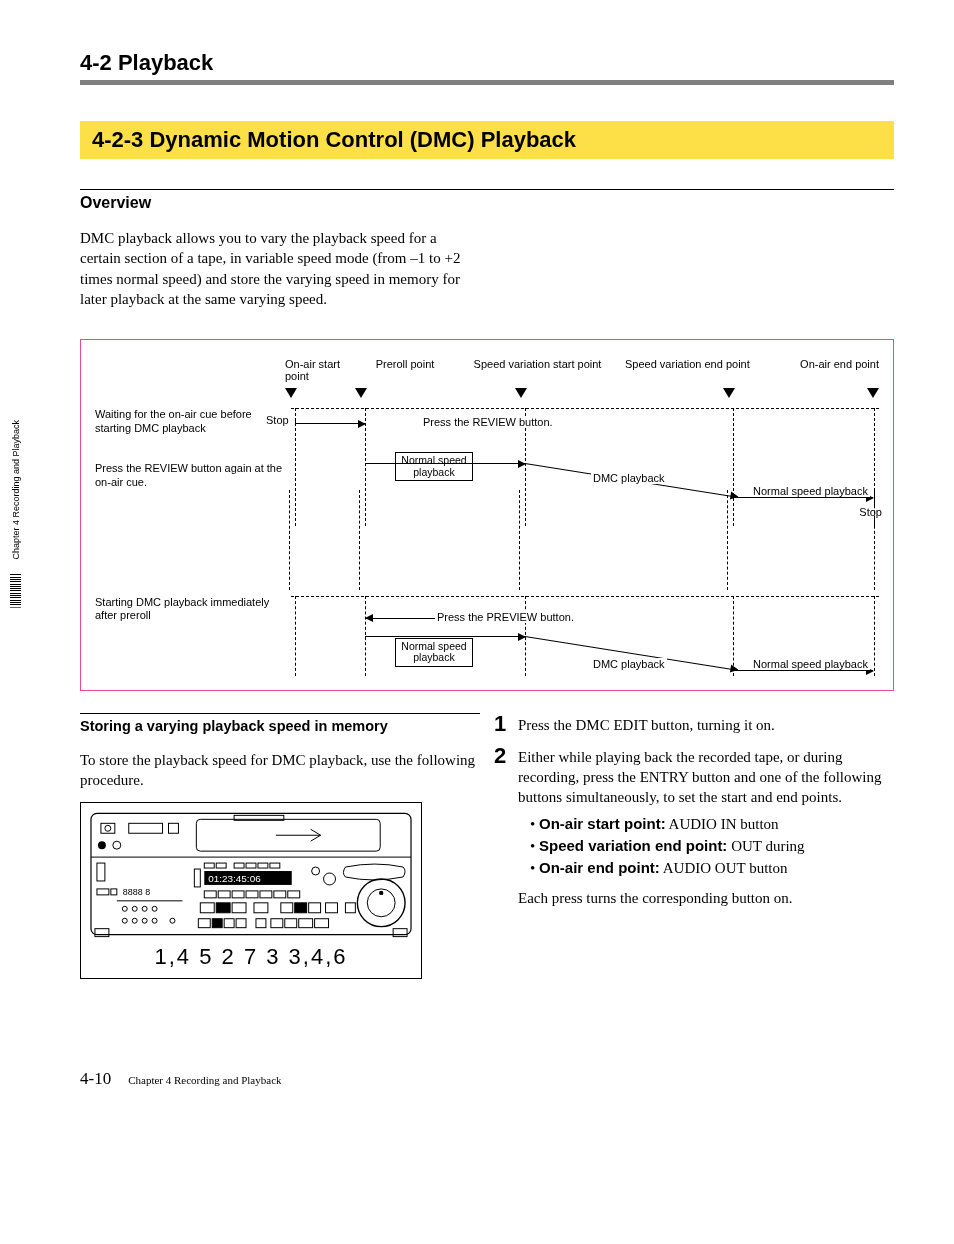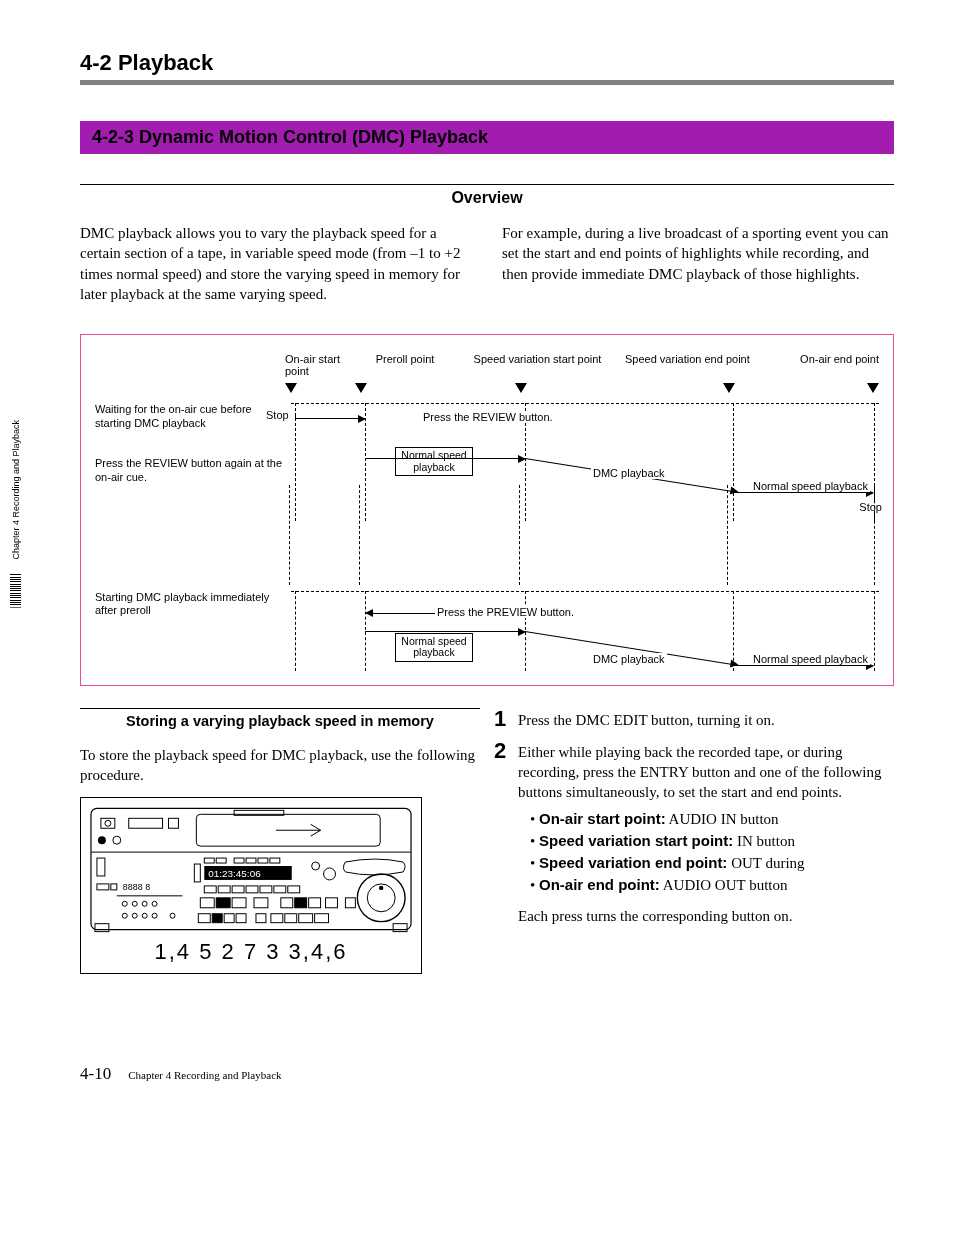--- a/index.html
+++ b/index.html
@@ -22,38 +22,37 @@
     font-size: 22px;
     margin: 0 0 4px 0;
   }
   .thick-rule {
     border: none;
     background: #808080;
     height: 5px;
     margin: 0 0 36px 0;
   }
   .section-bar {
-    background: #a21caf;
+    background: #fde047;
     font-family: Arial, Helvetica, sans-serif;
     font-weight: bold;
-    font-size: 18px;
+    font-size: 22px;
     padding: 6px 12px;
     margin-bottom: 30px;
   }
   .top-rule {
     border: none;
     border-top: 1px solid #000;
     margin: 0 0 4px 0;
   }
   .subhead {
     font-family: Arial, Helvetica, sans-serif;
     font-weight: bold;
     font-size: 16px;
     margin: 0 0 16px 0;
-    text-align: center;
   }
   .two-col {
     display: flex;
     gap: 30px;
     margin-bottom: 18px;
   }
   .col { flex: 1; }
   p { margin: 0 0 12px 0; line-height: 1.35; }
   .diagram-box {
     border: 1px solid #ec4899;
@@ -184,21 +183,20 @@
   </div>
 
   <hr class="top-rule">
   <h2 class="subhead">Overview</h2>
 
   <div class="two-col">
     <div class="col">
       <p>DMC playback allows you to vary the playback speed for a certain section of a tape, in variable speed mode (from –1 to +2 times normal speed) and store the varying speed in memory for later playback at the same varying speed.</p>
     </div>
     <div class="col">
-      <p>For example, during a live broadcast of a sporting event you can set the start and end points of highlights while recording, and then provide immediate DMC playback of those highlights.</p>
     </div>
   </div>
 </div>
 
 <div class="diagram-box">
 
   <div class="pointer-row">
     <div class="pointer-left"></div>
     <div class="pointer-cell" style="width:75px; text-align:left;"><span>On-air start point</span></div>
     <div class="pointer-cell" style="width:90px"><span>Preroll point</span></div>
@@ -391,21 +389,20 @@
     <div class="step-row">
       <div class="step-num">1</div>
       <div class="step-text">Press the DMC EDIT button, turning it on.</div>
     </div>
     <div class="step-row">
       <div class="step-num">2</div>
       <div class="step-text">
         <span>Either while playing back the recorded tape, or during recording, press the ENTRY button and one of the following buttons simultaneously, to set the start and end points.</span>
         <ul class="bullets">
           <li><span class="bold-sans">On-air start point:</span><span> AUDIO IN button</span></li>
-          <li><span class="bold-sans">Speed variation start point:</span><span> IN button</span></li>
           <li><span class="bold-sans">Speed variation end point:</span><span> OUT during</span></li>
           <li><span class="bold-sans">On-air end point:</span><span> AUDIO OUT button</span></li>
         </ul>
         <div>Each press turns the corresponding button on.</div>
       </div>
     </div>
   </div>
 </div>
 
 <div class="footer">

